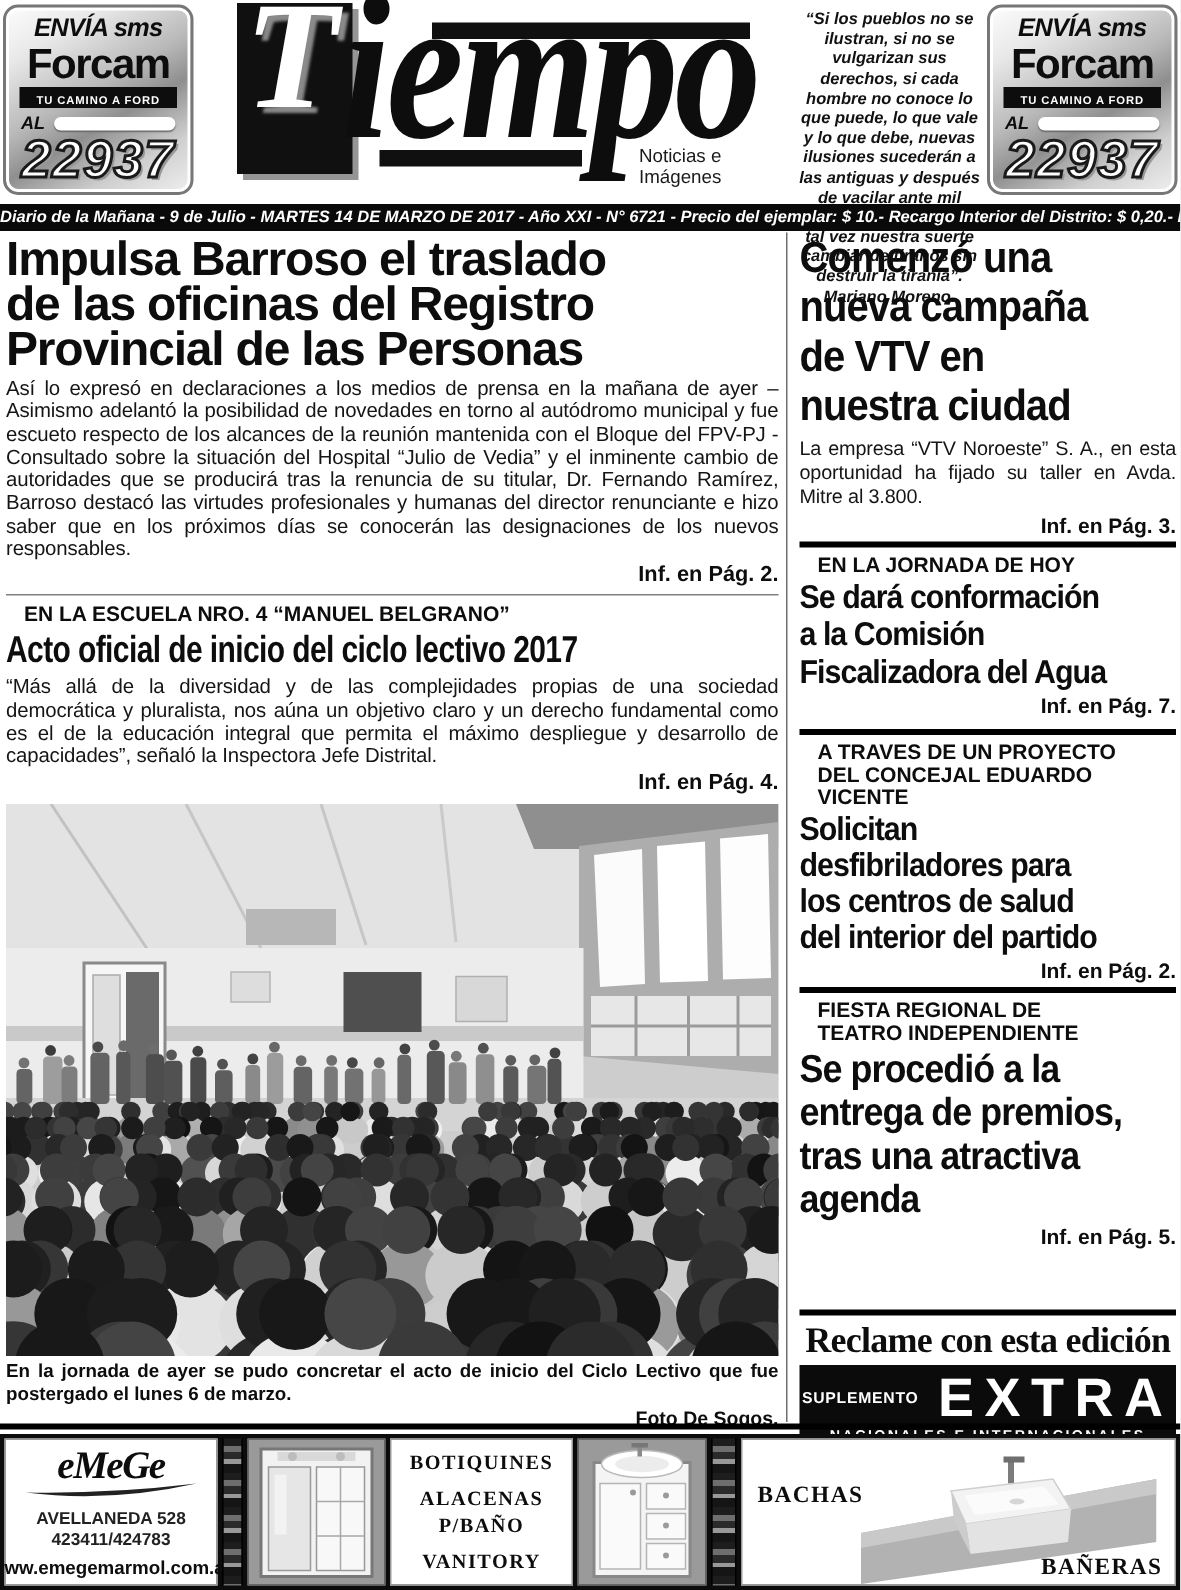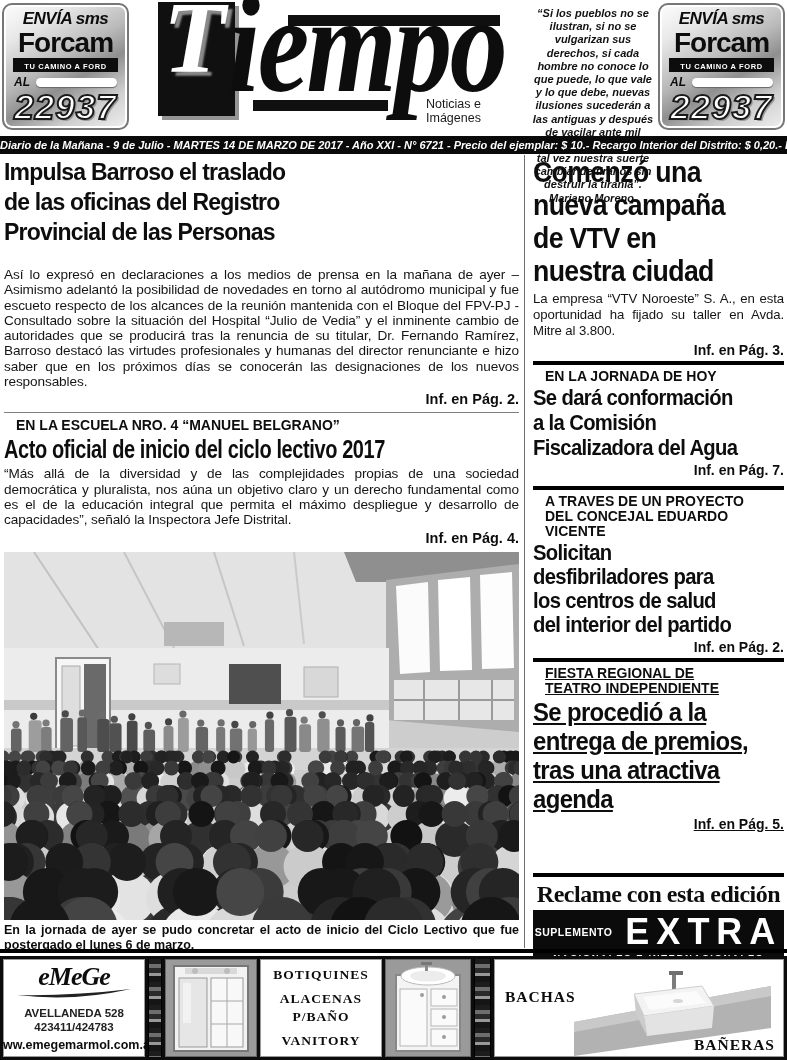--- a/index.html
+++ b/index.html
@@ -51,22 +51,22 @@
   
   .dateline { position:absolute; top:136px; left:0; width:787px; height:18px; background:#0a0a0a;
               color:#fff; font-weight:bold; font-style:italic; font-size:11px; line-height:18px;
               text-align:center; white-space:nowrap; overflow:hidden; }
 
   
   .main { position:absolute; top:155px; left:0; width:787px; height:793px; }
   .v-rule { position:absolute; left:524px; top:0; height:100%; width:1px; background:#6e6e6e; }
 
   .left-col { position:absolute; left:4px; top:0; width:515px; }
-  .lead-headline { font-weight:bold; font-size:23px; line-height:30px; letter-spacing:-0.8px;
-                   white-space:pre-line; margin:2px 0 20px; }
+  .lead-headline { font-weight:bold; font-size:32px; line-height:30px; letter-spacing:-0.8px;
+                   white-space:pre-line; margin:2px 0 4px; }
   .body-text { font-size:13.6px; line-height:15.3px; text-align:justify; color:#151515; letter-spacing:-0.1px; }
   .page-ref { font-weight:bold; font-size:14.5px; text-align:right; margin-top:2px; }
   .school-story { border-top:1px solid #808080; margin-top:5px; padding-top:5px; }
   .kicker { font-weight:bold; font-size:14px; line-height:15px; white-space:pre-line;padding-left:12px; }
   .school-headline { display:inline-block; font-weight:bold; font-size:25px; line-height:30px;
                      letter-spacing:-0.5px; white-space:nowrap; transform:scaleX(0.8);
                      transform-origin:0 50%; margin:1px 0 2px; }
   .photo { position:relative; width:515px; height:368px; margin-top:6px; background:#c9c9c9; overflow:hidden; }
   .photo svg { display:block; }
   .caption { font-weight:bold; font-size:12.5px; line-height:15.5px; text-align:justify; margin-top:3px; }
@@ -76,21 +76,21 @@
   .story { border-bottom:4px solid #000; padding-bottom:3px; margin-bottom:4px; }
   .story:last-of-type { border-bottom:4px solid #000; }
   .story-headline { font-weight:bold; letter-spacing:-0.7px; white-space:pre-line;
                     transform:scaleX(0.92); transform-origin:0 0; width:108%; }
   .s1 .story-headline { font-size:29px; line-height:33px; margin:1px 0 3px; }
   .s2 .story-headline { font-size:22px; line-height:25px; margin:1px 0 0; }
   .s3 .story-headline { font-size:22px; line-height:24px; margin:2px 0 0; }
   .s4 .story-headline { font-size:26px; line-height:29px; margin:2px 0 2px; }
   .story .body-text { font-size:13.2px; line-height:16.2px; }
   .story .page-ref { font-size:14px; }
-  .s1 { min-height:180px; } .s2 { min-height:121px; } .s3 { min-height:160px; } .s4 { min-height:211px;text-decoration:underline; }
+  .s1 { min-height:180px; } .s2 { min-height:121px; } .s3 { min-height:160px; } .s4 { min-height:211px; }
 
   .promo-title { font-family:"Liberation Serif", serif; font-weight:bold; font-size:24px;
                  letter-spacing:-0.5px; text-align:center; margin-top:2px; }
   .extra-box { background:#0b0b0b; color:#fff; margin-top:2px; padding:4px 6px 6px; }
   .extra-row { display:flex; align-items:center; justify-content:center;gap:12px; }
   .extra-prefix { font-size:10.5px; font-weight:bold; letter-spacing:0.5px; margin-right:1px; }
   .extra-name { font-size:36px; font-weight:bold; letter-spacing:7px; line-height:1; }
   .extra-sub { font-size:9.5px; font-weight:bold; letter-spacing:1.6px; text-align:center; margin-top:2px; }
 
   .footer-rule { position:absolute; top:949px; left:0; width:787px; height:4px; background:#000; }

